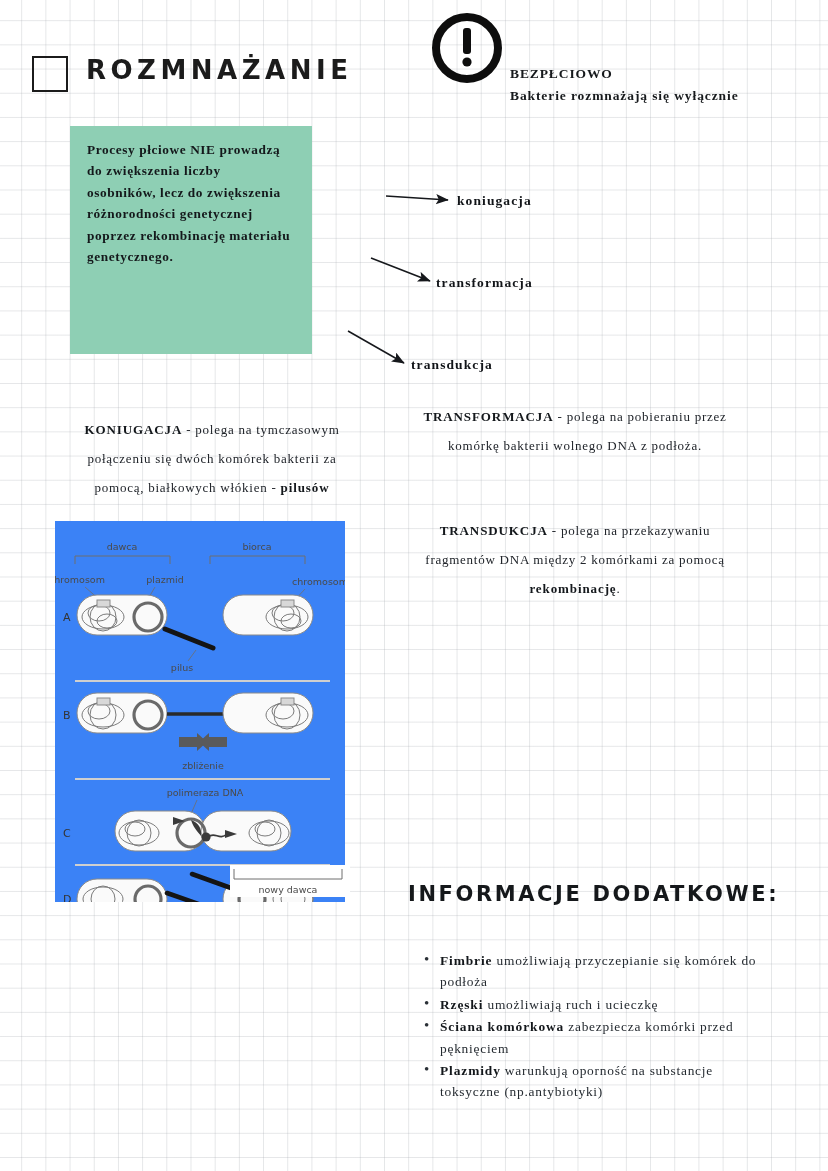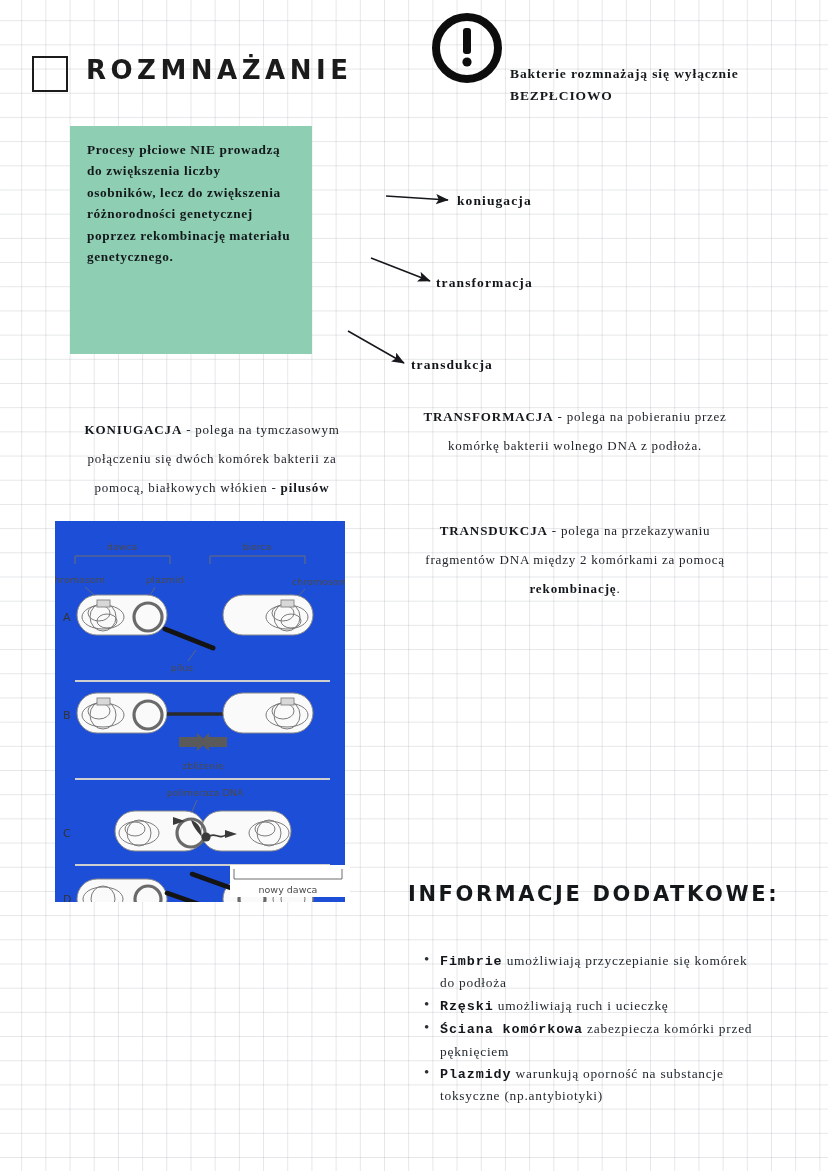--- a/index.html
+++ b/index.html
@@ -94,21 +94,21 @@
   }
   .body-block b { font-weight: bold; color: #14181c; letter-spacing: 0.9px; }
   #block-koniugacja    { left: 62px;  top: 415px; width: 300px; }
   #block-transformacja { left: 420px; top: 402px; width: 310px; }
   #block-transdukcja   { left: 420px; top: 516px; width: 310px; }
 
   
   #conjugation-diagram {
     left: 55px; top: 521px;
     width: 290px; height: 381px;
-    background: #1d4ed8;
+    background: #3b82f6;
     overflow: hidden;
   }
   #conjugation-diagram svg { display: block; }
 
   
   #info-title {
     left: 408px; top: 882px;
     font-family: "DejaVu Sans", sans-serif;
     font-size: 21px;
     font-weight: 600;
@@ -132,38 +132,38 @@
     margin-bottom: 1px;
   }
   #info-list li::before {
     content: "•";
     position: absolute;
     left: -16px;
     top: -1px;
     font-size: 15px;
     color: #2a3036;
   }
-  #info-list b { font-weight: bold; color: #13171b; letter-spacing: 0.9px; font-family: Liberation Mono, monospace; }
+  #info-list b { font-weight: bold; color: #13171b; letter-spacing: 0.9px; }
 </style>
 </head>
 <body>
 
 <div class="abs" id="header-square"></div>
 <div class="abs" id="page-title">ROZMNAŻANIE</div>
 
 <div class="abs" id="warning-icon">
   <svg width="72" height="72" viewBox="0 0 72 72">
     <circle cx="36" cy="36" r="31" fill="none" stroke="#0d0d0d" stroke-width="8"></circle>
     <rect x="32" y="16" width="8" height="26" rx="3" fill="#0d0d0d"></rect>
     <circle cx="36" cy="50" r="4.6" fill="#0d0d0d"></circle>
   </svg>
 </div>
 <div class="abs" id="warning-text">
+  <div>BEZPŁCIOWO</div>
   <div>Bakterie rozmnażają się wyłącznie</div>
-  <div>BEZPŁCIOWO</div>
 </div>
 
 <div class="abs" id="green-callout">
   <div id="green-callout-text">Procesy płciowe NIE prowadzą do zwiększenia liczby osobników, lecz do zwiększenia różnorodności genetycznej poprzez rekombinację materiału genetycznego.</div>
 </div>
 
 <svg class="abs" id="arrows-svg">
   <defs>
     <marker id="ah" markerWidth="9" markerHeight="9" refX="7.5" refY="3.2" orient="auto">
       <path d="M0,0 L8,3.2 L0,6.4 L1.7,3.2 z" fill="#16181c"></path>

